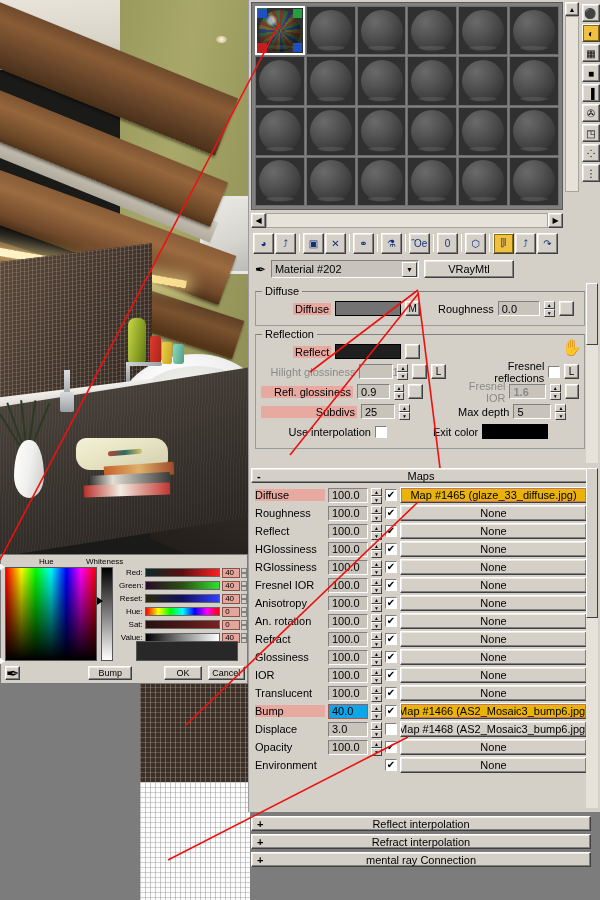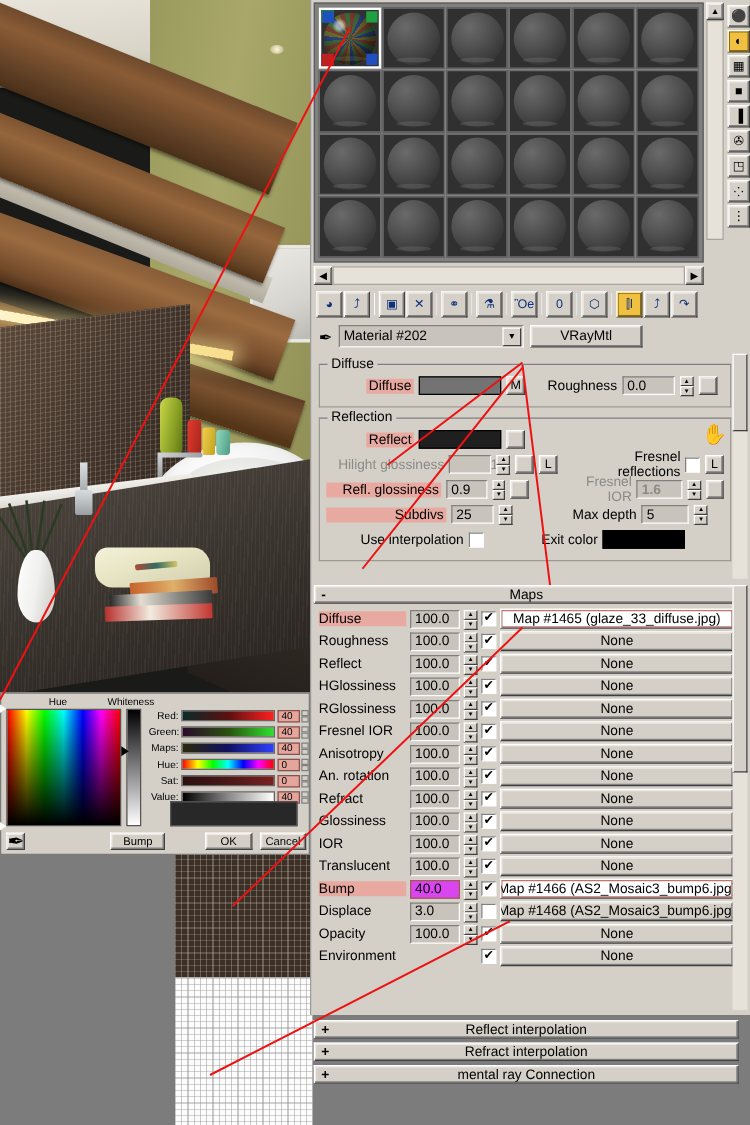--- a/index.html
+++ b/index.html
@@ -290,26 +290,26 @@
   .rollout-hdr {
     height:15px; display:flex; align-items:center; justify-content:center;
     font-size:11px; position:relative;
   }
   .rollout-hdr .pm { position:absolute; left:5px; font-size:11px; font-weight:bold; }
   #mapsRollout { position:absolute; left:2px; top:468px; width:340px; height:340px; }
   .maprow { display:flex; align-items:center; height:18px; gap:3px; padding:0 4px;}
   .maprow .mlbl { width:70px; font-size:11px; color:#000; }
   .maprow .mlbl.hl { background:#e8a9a0; }
   .maprow .mval { width:40px; }
-  .maprow .mval.hl { background:#d946ef; border-color:#a05a50; }
+  .maprow .mval.hl { background:#0ea5e9; border-color:#a05a50; }
   .maprow .mbtn {
     flex:1; height:16px; font-size:11px; display:flex; align-items:center;
     justify-content:center; overflow:hidden; white-space:nowrap;
   }
-  .maprow .mbtn.hl { background:#ffffff; color:#000; box-shadow: inset 0 0 0 1px #c4726a; }
+  .maprow .mbtn.hl { background:#eab308; color:#000; box-shadow: inset 0 0 0 1px #c4726a; }
   .bottom-rollouts { position:absolute; left:2px; top:816px; width:340px; }
   .bottom-rollouts .rollout-hdr { margin-bottom:3px; }
 
   .vscroll-main {
     position:absolute; right:2px; top:283px; width:12px; height:180px;
     background:#e6e2da;
   }
   .vscroll-maps {
     position:absolute; right:2px; top:468px; width:12px; height:340px;
     background:#e6e2da;
@@ -893,21 +893,21 @@
         <div class="cp-row">
           <span class="cl">Green:</span>
           <div class="cbar" style="background: linear-gradient(to right, rgb(42, 10, 42), rgb(42, 80, 16), rgb(48, 224, 48));"></div>
           <div class="cnum">40</div>
           <div class="cspin">
             <i></i>
             <i></i>
           </div>
         </div>
         <div class="cp-row">
-          <span class="cl">Maps:</span>
+          <span class="cl">Reset:</span>
           <div class="cbar" style="background: linear-gradient(to right, rgb(42, 42, 10), rgb(16, 16, 96), rgb(48, 64, 255));"></div>
           <div class="cnum">40</div>
           <div class="cspin">
             <i></i>
             <i></i>
           </div>
         </div>
         <div class="cp-row">
           <span class="cl">Hue:</span>
           <div class="cbar" style="background: linear-gradient(to right, rgb(255, 0, 0), rgb(255, 255, 0), rgb(0, 255, 0), rgb(0, 255, 255), rgb(0, 0, 255), rgb(255, 0, 255), rgb(255, 0, 0));"></div>

